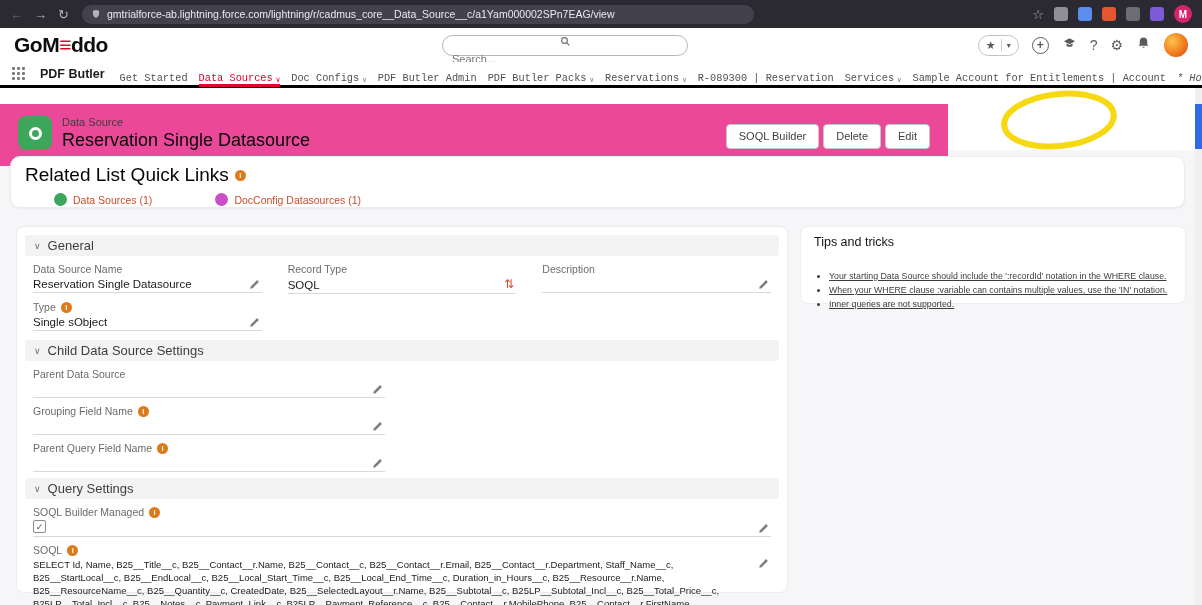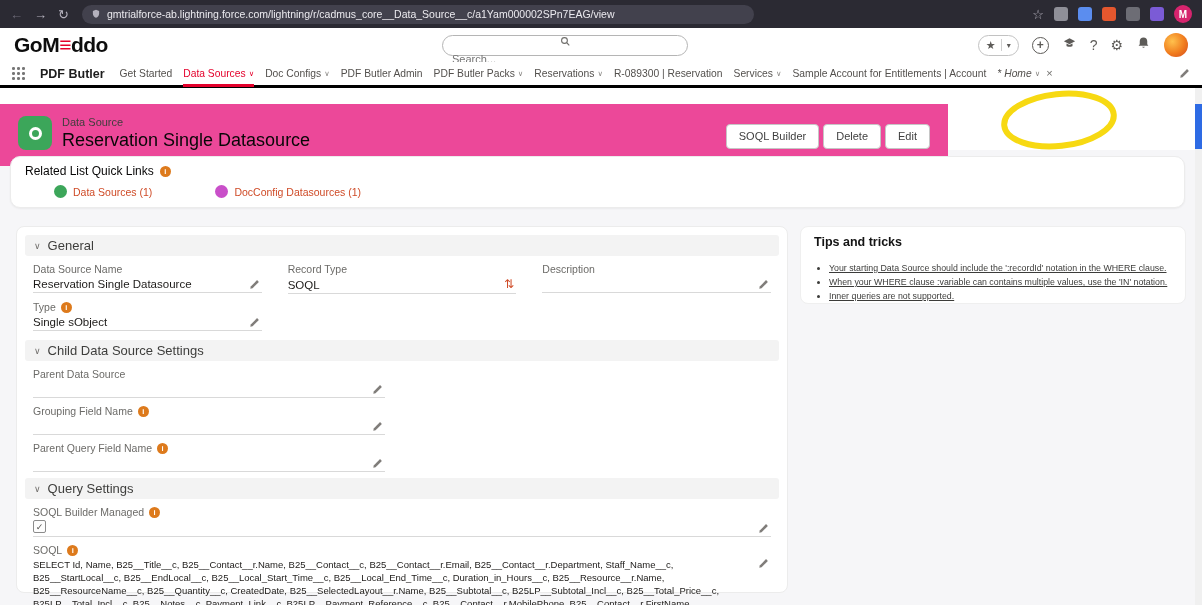--- a/index.html
+++ b/index.html
@@ -46,22 +46,22 @@
     background:radial-gradient(circle at 35% 35%, #ffc14d, #f07c1e 55%, #d9531e 90%); cursor:pointer; }
 
   
   .nav-bar { position:absolute; top:62px; left:0; width:1202px; height:26px; background:#fff;
     border-bottom:3px solid #000000; display:flex; align-items:center; padding:0 12px;
     gap:11px; font-size:10.3px; color:#53504d; white-space:nowrap; }
   .waffle { width:13px; height:13px; display:grid; grid-template-columns:repeat(3,1fr);
     gap:2.5px; cursor:pointer; flex:0 0 auto; }
   .waffle i { width:2.6px; height:2.6px; background:#767676; border-radius:50%; }
   .app-name { font-size:12.5px; font-weight:bold; color:#1d1d1d; margin:0 4px; }
-  .tab { height:26px; display:flex; align-items:center; gap:3px; cursor:pointer;
-    border-bottom:3px solid transparent; padding-top:2px; }
+  .tab { height:26px; display:flex; align-items:flex-end; gap:3px; cursor:pointer;
+    border-bottom:3px solid transparent; padding-top:2px;font-family:Liberation Mono, monospace; }
   .tab .chev { font-size:7.5px; color:#8a8885; }
   .tab.active { color:#e4002b; border-bottom-color:#e4002b; }
   .tab.active .chev { color:#e4002b; }
   .tab .close-x { font-size:11px; margin-left:3px; color:#6f6e6b; }
   .tab.temp span.lbl { font-style:italic; }
   .nav-edit { margin-left:auto; cursor:pointer; }
   .nav-edit svg { width:11px; height:11px; fill:#b05a2a; }
 
   
   .page-bg { position:absolute; top:150px; left:0; width:1195px; height:455px; background:#f6f6f8; }
@@ -83,21 +83,21 @@
     background:#fff; font-size:11px; color:#3f3f3f; font-family:"Liberation Sans",sans-serif;
     cursor:pointer; line-height:23px; }
   .highlight-ellipse { position:absolute; left:998px; top:90px; width:122px; height:62px;
     z-index:5; pointer-events:none; }
 
   
   .ql-card { position:absolute; top:156px; left:10px; width:1175px; height:52px; background:#fff;
     border:1px solid #ececec; border-radius:10px; box-shadow:0 1px 2px rgba(0,0,0,.05);
     padding:7px 14px; }
   .ql-title-row { display:flex; align-items:center; gap:6px; }
-  .ql-title { font-size:12px; color:#080707; }
+  .ql-title { font-size:19px; color:#080707; }
   .info-dot { width:11px; height:11px; border-radius:50%; background:#dd7a1c; color:#fff;
     font-size:7.5px; font-weight:bold; display:inline-flex; align-items:center;
     justify-content:center; cursor:pointer; flex:0 0 auto; }
   .ql-links { display:flex; gap:34px; margin-top:7px; }
   .ql-link { display:flex; align-items:center; gap:6px; cursor:pointer;padding-left:29px; }
   .dot { width:13px; height:13px; border-radius:50%; display:inline-block; }
   .dot.green { background:#3ca65a; }
   .dot.purple { background:#c94fc9; }
   .ql-link span.txt { font-size:10.5px; color:#cf4b27; }
 
@@ -121,21 +121,21 @@
   .checkbox { width:13px; height:13px; border:1px solid #8c8c8c; border-radius:2px; background:#fdfdfd;
     display:flex; align-items:center; justify-content:center; font-size:9px; color:#514f4c;
     cursor:pointer; margin-bottom:1px; }
   .soql-row { display:flex; align-items:flex-start; border-bottom:1px solid #d9d9d9;
     padding:1px 2px 4px 0; gap:6px; }
   .soql-text { flex:1; font-size:9.5px; line-height:13px; color:#23211f; word-break:break-word; }
 
   
   .tips-card { position:absolute; top:226px; left:800px; width:386px; height:78px; background:#fff;
     border:1px solid #efefef; border-radius:8px; padding:8px 13px; }
-  .tips-title { font-size:12.5px; font-weight:bold; color:#141414; margin-bottom:12px; }
+  .tips-title { font-size:12.5px; font-weight:normal; color:#141414; margin-bottom:20px; }
   .tips-card ul { margin:0; padding-left:15px; }
   .tips-card li { font-size:8.8px; color:#3c3c3a; line-height:14px;text-decoration:underline; }
 </style>
 </head>
 <body>
 
 <div class="browser-bar">
   <span class="b-ic dim">←</span>
   <span class="b-ic">→</span>
   <span class="b-ic">↻</span>

